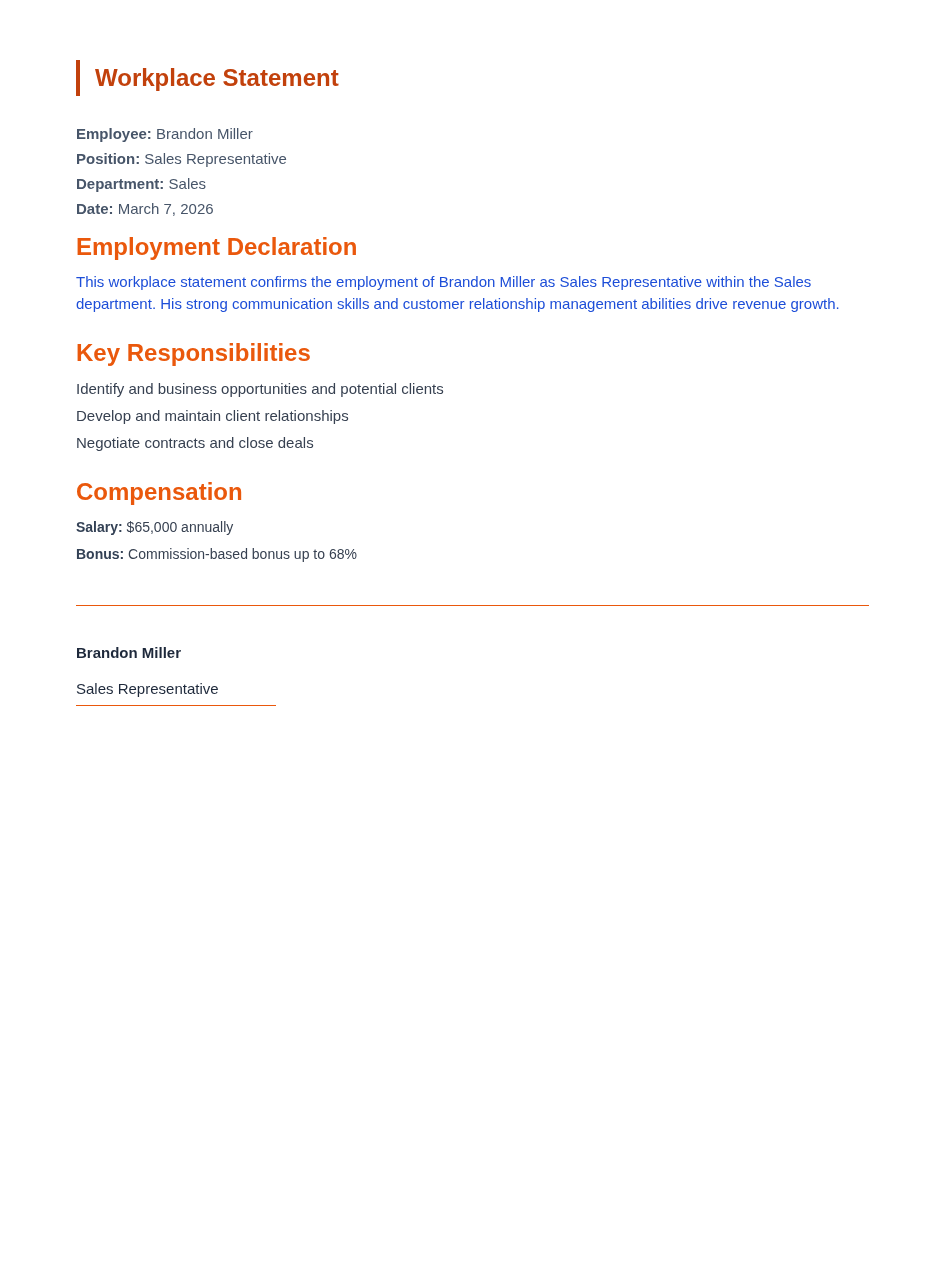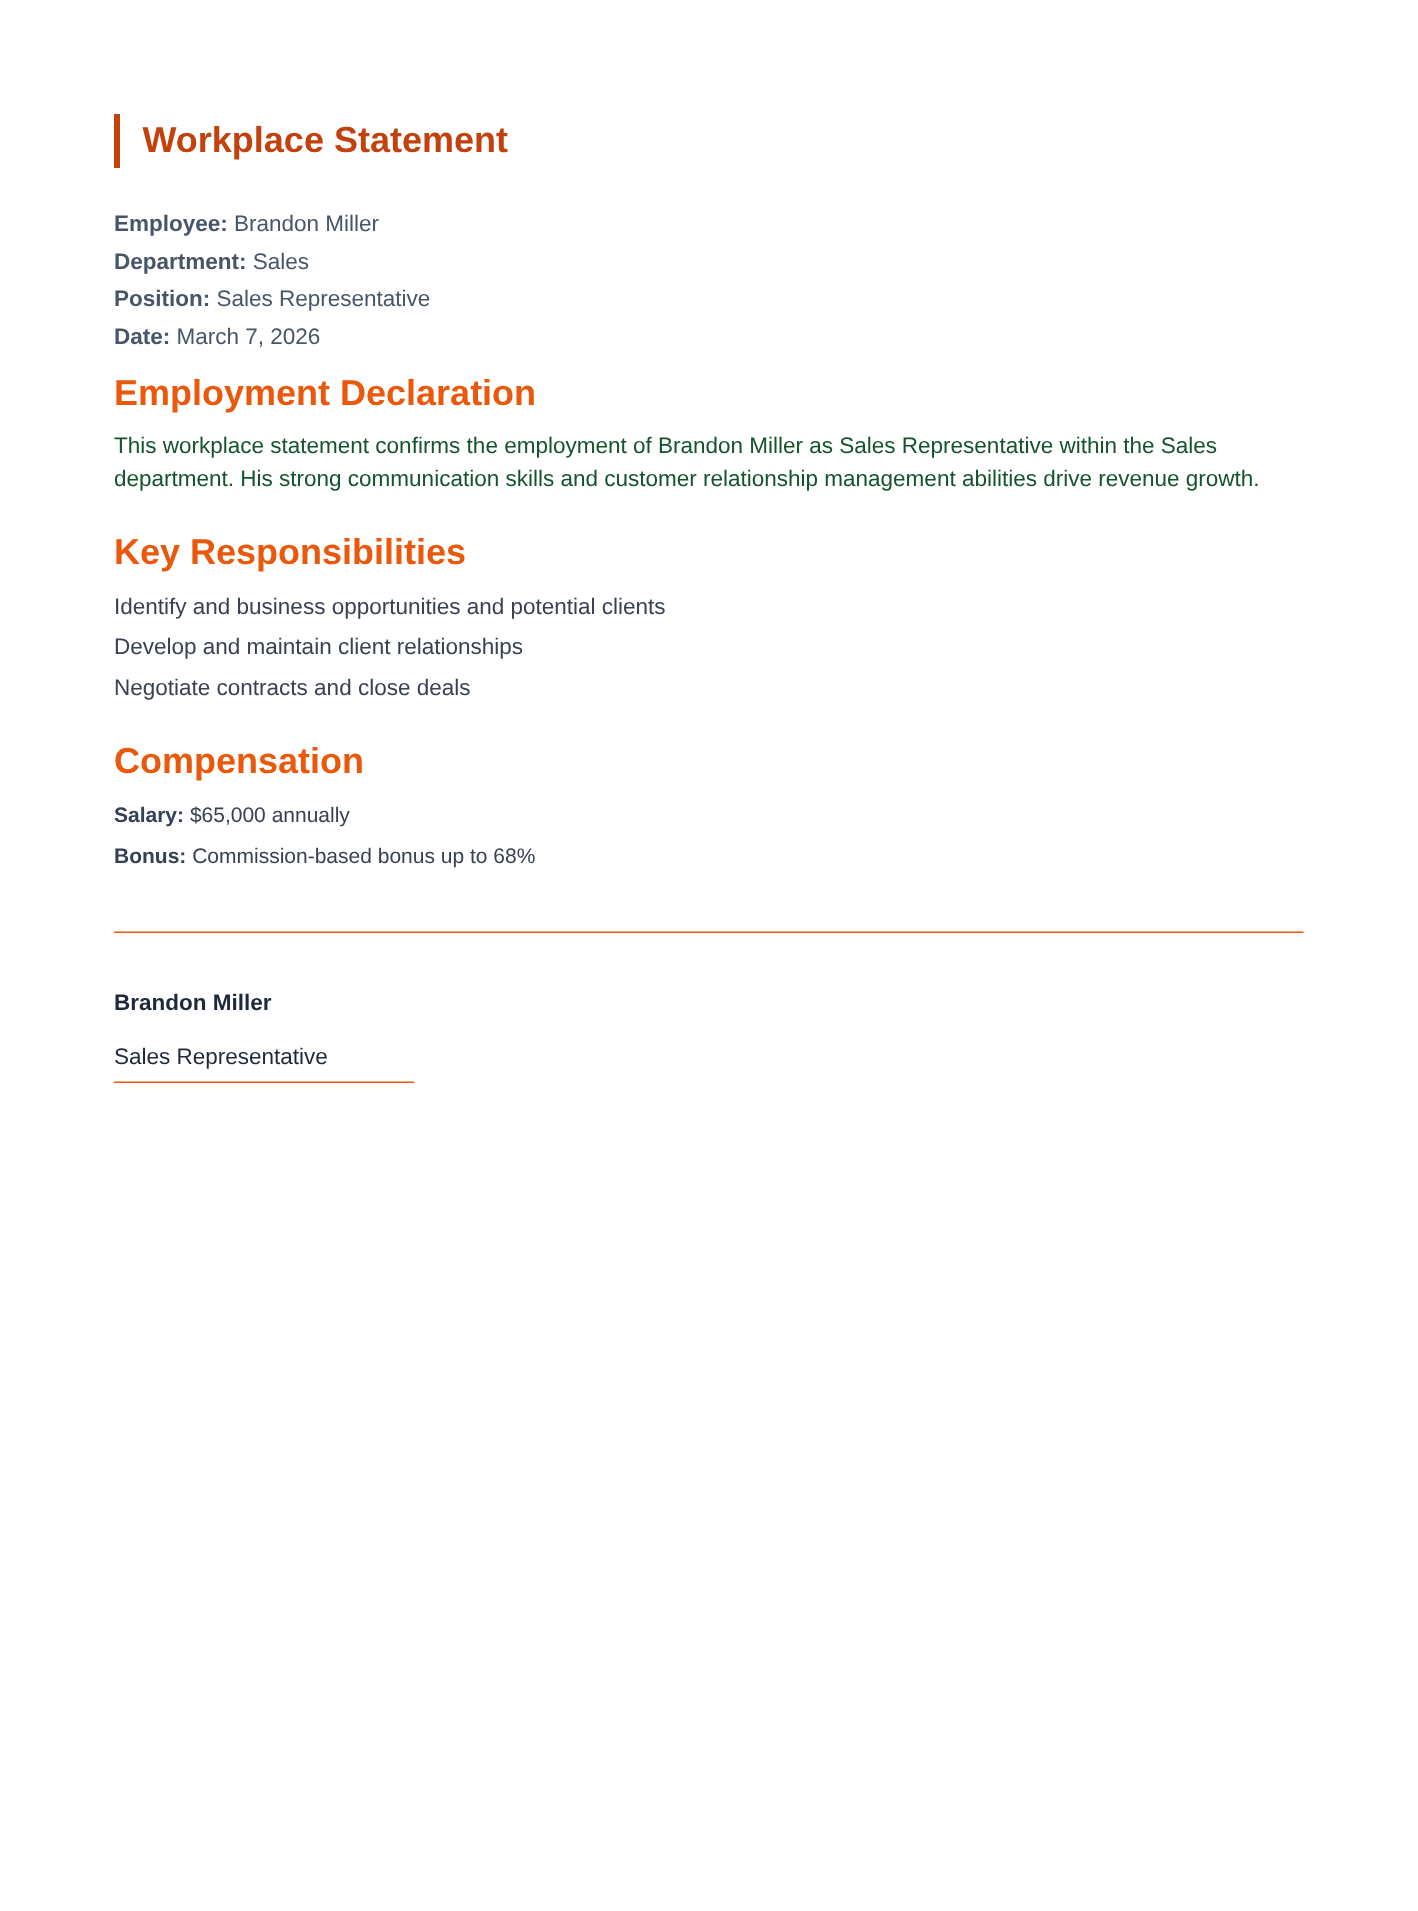--- a/index.html
+++ b/index.html
@@ -1,49 +1,49 @@
 <!DOCTYPE html>
 <html><head>
   <meta charset="utf-8">
   <style>
     html, body { margin: 0; padding: 0; background: #ffffff; }
     body { width: 945px; height: 1274px; position: relative; font-family: "Liberation Sans", sans-serif; }
-    .page { position: absolute; left: 76px; top: 76px; width: 793px; }
+    .page { position: absolute; left: 76px; top: 60px; width: 793px; }
     .title {
       margin: 0; padding: 0 0 0 15px; border-left: 4px solid #c2410c;
       color: #c2410c; font-size: 24px; font-weight: bold; line-height: 36px; height: 36px;
     }
     .info { margin-top: 25px; }
     .info-row { font-size: 15px; line-height: 25px; color: #475569; }
     .info-row .lbl { font-weight: bold; }
     .section-h { color: #ea580c; font-size: 24px; font-weight: bold; line-height: 24px; margin: 0; }
     .h-decl { margin-top: 14px; }
-    .decl-text { margin-top: 12px; font-size: 15px; line-height: 22px; color: #14532d; }
+    .decl-text { margin-top: 12px; font-size: 15px; line-height: 22px; color: #1d4ed8; }
     .h-resp { margin-top: 26px; }
     .list { margin-top: 10px; }
     .list-item { font-size: 15px; line-height: 27px; color: #374151; }
     .h-comp { margin-top: 24px; }
     .comp { margin-top: 10px; }
     .comp-row { font-size: 14px; line-height: 27px; color: #374151; }
     .comp-row .lbl { font-weight: bold; color: #334155; }
     .divider { margin-top: 37px; border: 0; border-top: 1px solid #ea580c; height: 0; width: 793px; }
     .sig-name { margin-top: 37px; font-size: 15px; font-weight: bold; color: #1e293b; line-height: 20px; }
     .sig-title { margin-top: 16px; font-size: 15px; color: #1e293b; line-height: 20px; }
     .sig-line { margin-top: 6px; width: 200px; border-top: 1px solid #ea580c; }
   </style>
 </head>
 <body>
 
 <div class="page">
   <h1 class="title">Workplace Statement</h1>
 
   <div class="info">
     <div class="info-row"><span class="lbl">Employee:</span> <span>Brandon Miller</span></div>
+    <div class="info-row"><span class="lbl">Position:</span> <span>Sales Representative</span></div>
     <div class="info-row"><span class="lbl">Department:</span> <span>Sales</span></div>
-    <div class="info-row"><span class="lbl">Position:</span> <span>Sales Representative</span></div>
     <div class="info-row"><span class="lbl">Date:</span> <span>March 7, 2026</span></div>
   </div>
 
   <h2 class="section-h h-decl">Employment Declaration</h2>
   <div class="decl-text">This workplace statement confirms the employment of Brandon Miller as Sales Representative within the Sales department. His strong communication skills and customer relationship management abilities drive revenue growth.</div>
 
   <h2 class="section-h h-resp">Key Responsibilities</h2>
   <div class="list">
     <div class="list-item">Identify and business opportunities and potential clients</div>
     <div class="list-item">Develop and maintain client relationships</div>

